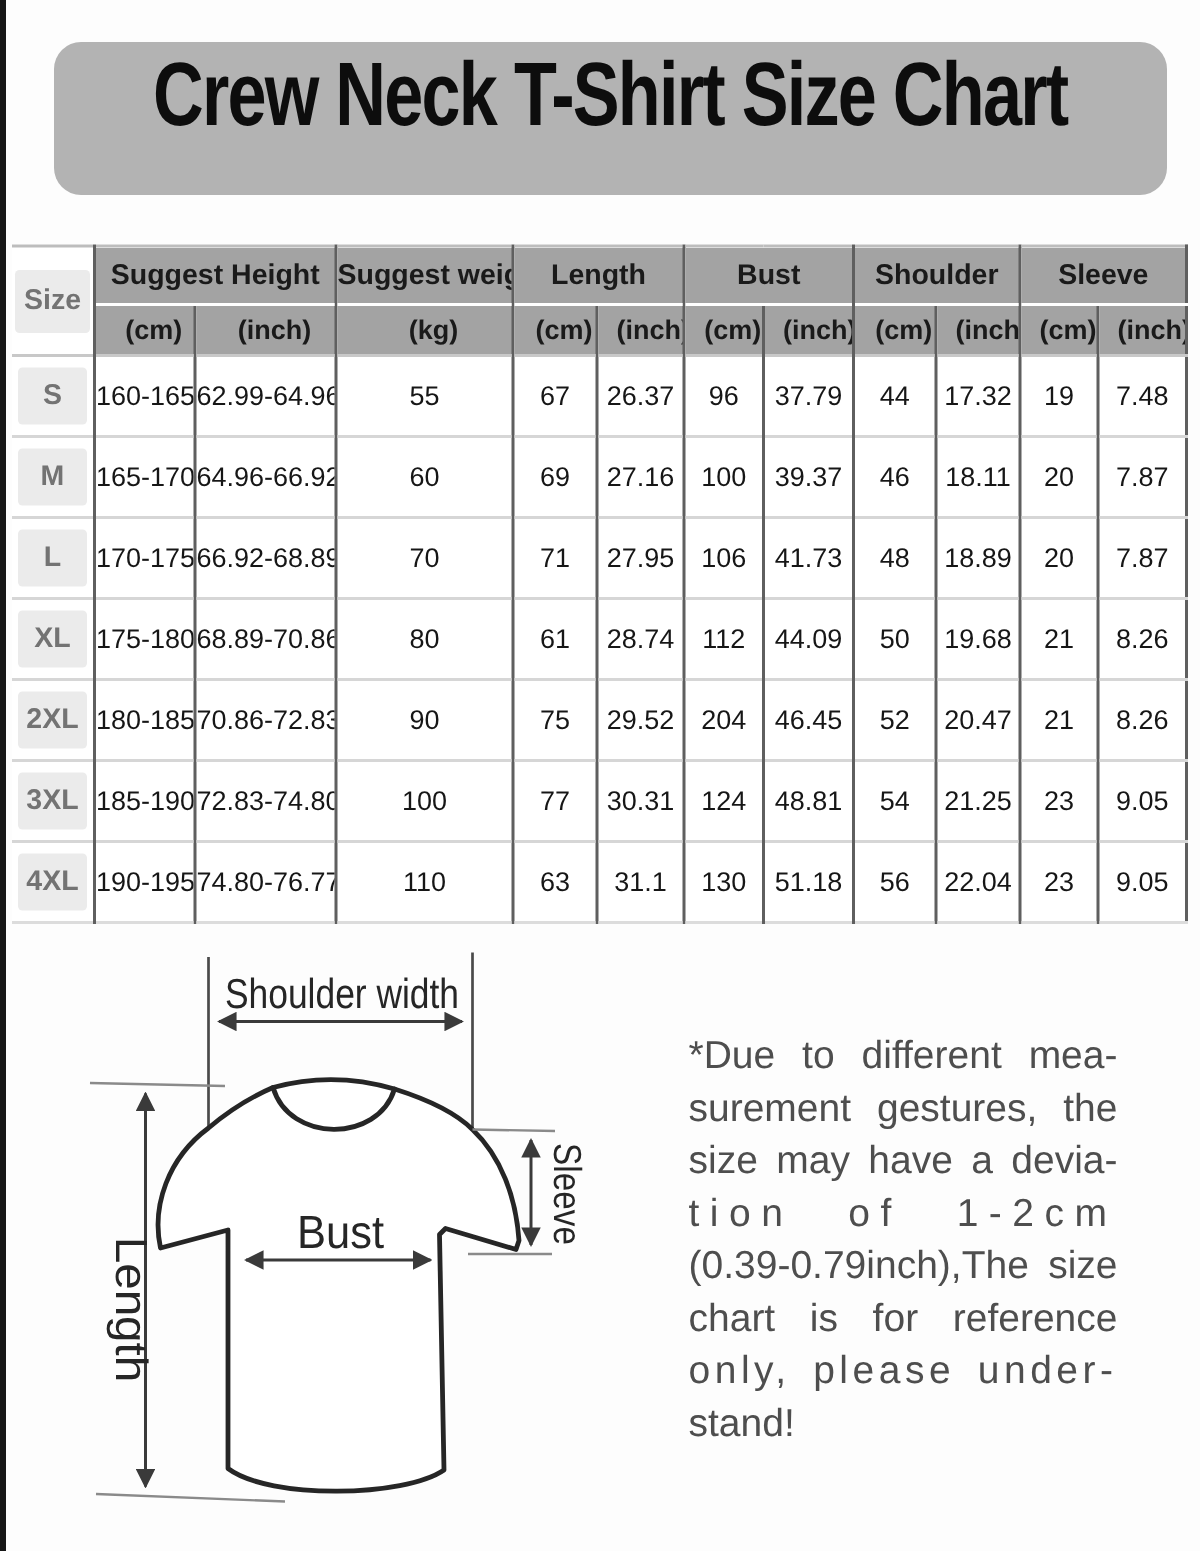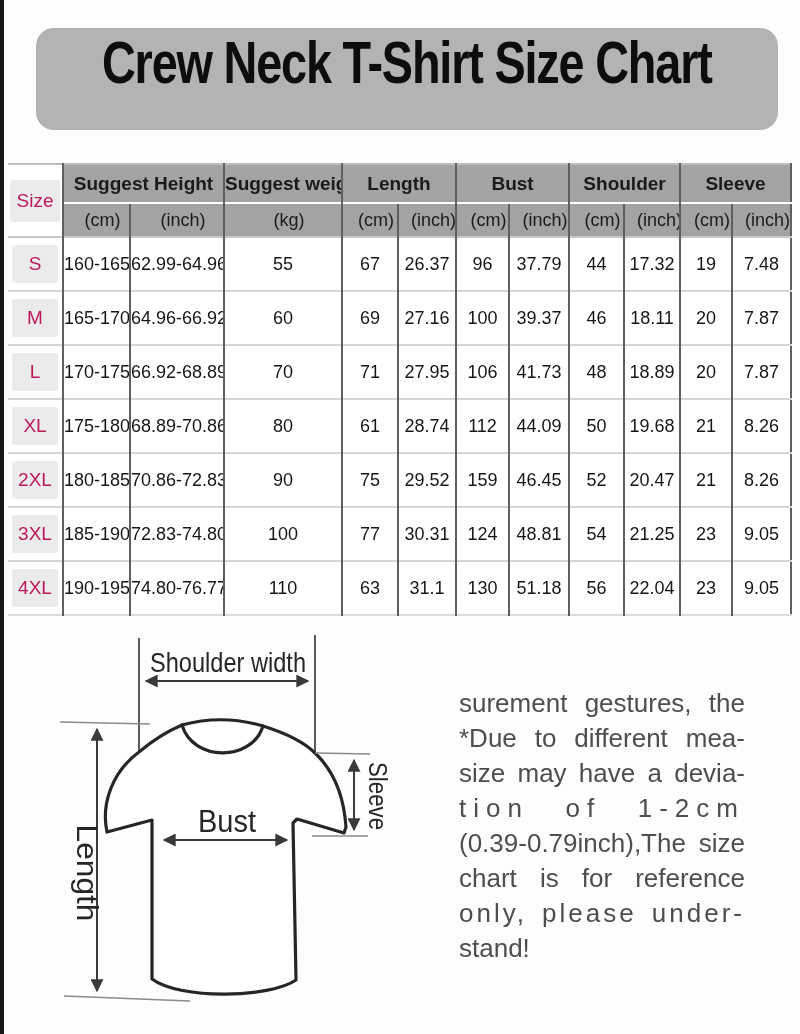--- a/index.html
+++ b/index.html
@@ -36,28 +36,28 @@
   .size-table th, .size-table td {
     border-left:2px solid #5f5f5f;
     text-align:center; vertical-align:middle; padding:0;
     overflow:hidden; white-space:nowrap;
   }
   .size-table .nob { border-left:none; }
   .size-table thead th { background:#a3a3a3; color:#1a1a1a; }
   .size-table tr.grp th { height:37px; font-size:19px; font-weight:bold; }
   .size-table th.size-th { background:transparent; }
   .size-table th.wgt { font-size:17.5px; }
-  .size-table tr.units th { height:32px; font-size:18px; font-weight:normal; border-top:2px solid #ffffff;padding-left:12px; }
+  .size-table tr.units th { height:32px; font-size:18px; font-weight:bold; border-top:2px solid #ffffff;padding-left:12px; }
   .size-table tbody td { height:52px; font-size:18px; color:#161616; border-top:2px solid #d6d6d6; }
   .size-table tbody tr:first-child td { border-top:2px solid #c8c8c8; }
   .inch { color:#a55d64; }
   td.hinch { font-size:17px; }
   .size-box {
     display:inline-block; background:#ebebeb; border-radius:3px;
-    font-weight:normal; font-size:19px; color:#be185d;
+    font-weight:bold; font-size:19px; color:#737373;
     width:46px; padding:8px 0;
   }
   th.size-th .size-box { width:50px; padding:10px 0; }
   
   .diagram { position:absolute; left:0; top:620px; }
   .diagram text {
     font-family:"Liberation Sans", sans-serif; fill:#262626;
   }
   
   .note {
@@ -176,21 +176,21 @@
         <td>21</td>
         <td class="inch">8.26</td>
       </tr>
       <tr>
         <td class="nob"><span class="size-box">2XL</span></td>
         <td>180-185</td>
         <td class="inch hinch">70.86-72.83</td>
         <td>90</td>
         <td>75</td>
         <td class="inch">29.52</td>
-        <td>159</td>
+        <td>204</td>
         <td class="inch">46.45</td>
         <td>52</td>
         <td class="inch">20.47</td>
         <td>21</td>
         <td class="inch">8.26</td>
       </tr>
       <tr>
         <td class="nob"><span class="size-box">3XL</span></td>
         <td>185-190</td>
         <td class="inch hinch">72.83-74.80</td>
@@ -256,22 +256,22 @@
     <text x="227" y="212" font-size="31" text-anchor="middle" textLength="58" lengthAdjust="spacingAndGlyphs">Bust</text>
     <line x1="164" y1="220" x2="287" y2="220" stroke="#3a3a3a" stroke-width="2" marker-start="url(#ah)" marker-end="url(#ah)"></line>
 
     <line x1="60" y1="102" x2="150" y2="104" stroke="#8a8a8a" stroke-width="1.6"></line>
     <line x1="64" y1="376" x2="190" y2="381" stroke="#8a8a8a" stroke-width="1.6"></line>
     <line x1="97" y1="109" x2="97" y2="371" stroke="#3a3a3a" stroke-width="2" marker-start="url(#ah)" marker-end="url(#ah)"></line>
     <text x="77" y="253" font-size="30" text-anchor="middle" transform="rotate(90 77 253)" textLength="97" lengthAdjust="spacingAndGlyphs">Length</text>
   </svg>
 
   <div class="note">
+    <div class="j">*Due to different mea-</div>
     <div class="j">surement gestures, the</div>
-    <div class="j">*Due to different mea-</div>
     <div class="j">size may have a devia-</div>
     <div class="j ls1">tion of 1-2cm</div>
     <div class="j">(0.39-0.79inch),The size</div>
     <div class="j">chart is for reference</div>
     <div class="j ls2">only, please under-</div>
     <div>stand!</div>
   </div>
 
 </div>
 

